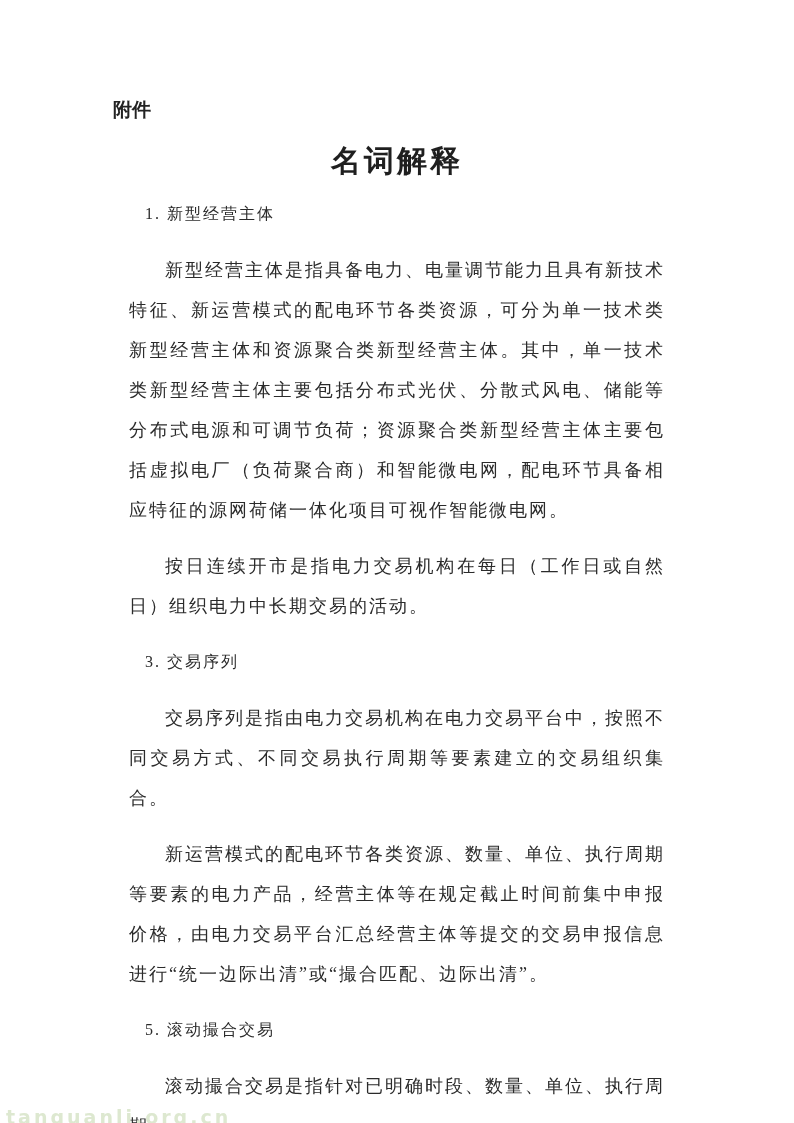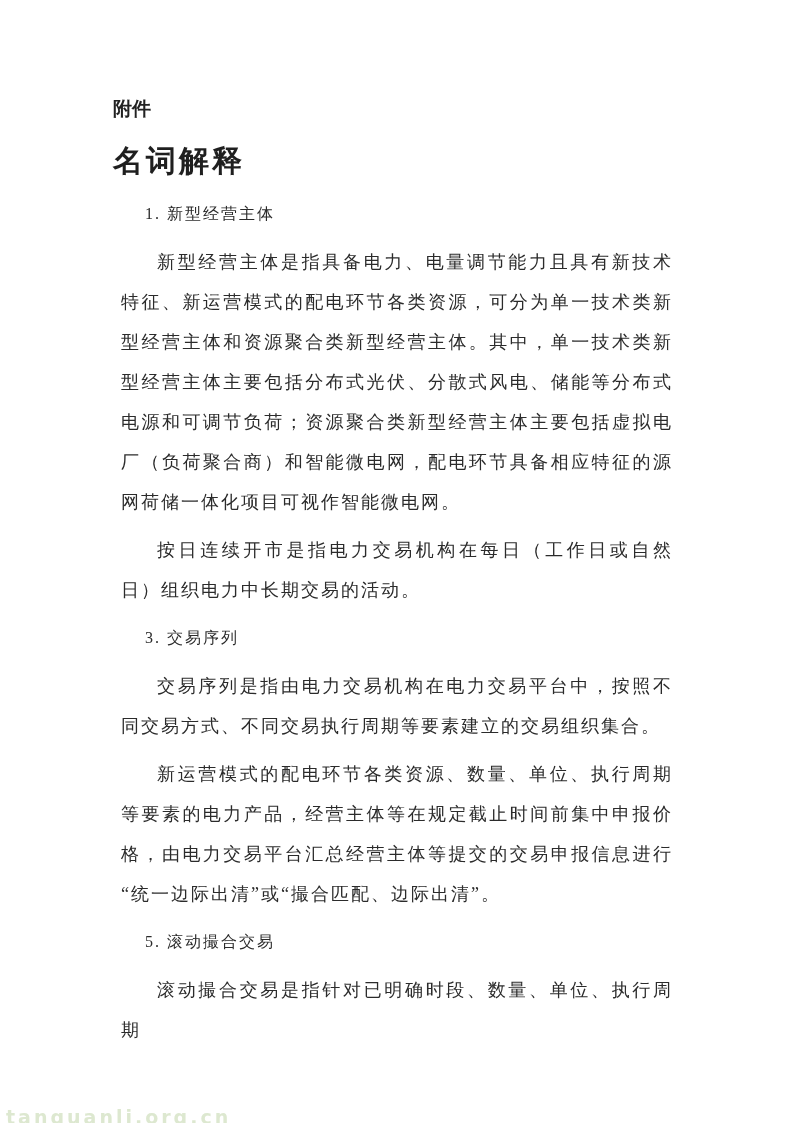--- a/index.html
+++ b/index.html
@@ -13,45 +13,46 @@
     height: 1123px;
     margin: 0 auto;
     background: #ffffff;
     box-sizing: border-box;
     padding: 96px 113px 0 113px;
     overflow: hidden;
     color: #2b2b2b;
     font-family: "Liberation Serif", "DejaVu Serif", serif;
   }
   .attachment {
-    font-family: Liberation Mono, monospace;
+    font-family: Liberation Serif, serif;
     font-weight: bold;
     font-size: 19px;
     line-height: 28px;
     color: #222222;
   }
   .title {
     margin: 14px 0 10px 0;
+    text-align: center;
     font-size: 30px;
     line-height: 46px;
     font-weight: bold;
     letter-spacing: 3px;
     color: #1f1f1f;
   }
   .section { margin: 0; }
   .section-heading {
     margin: 0;
     text-indent: 2em;
     font-size: 16px;
     line-height: 40px;
     letter-spacing: 2px;
     white-space: nowrap;
   }
   .section-body {
-    margin: 8px;
+    margin: 16px;
     text-indent: 2em;
     font-size: 18px;
     line-height: 40px;
     letter-spacing: 2px;
     text-align: justify;
     text-align-last: left;
     word-break: break-all;
   }
   .watermark {
     position: absolute;

